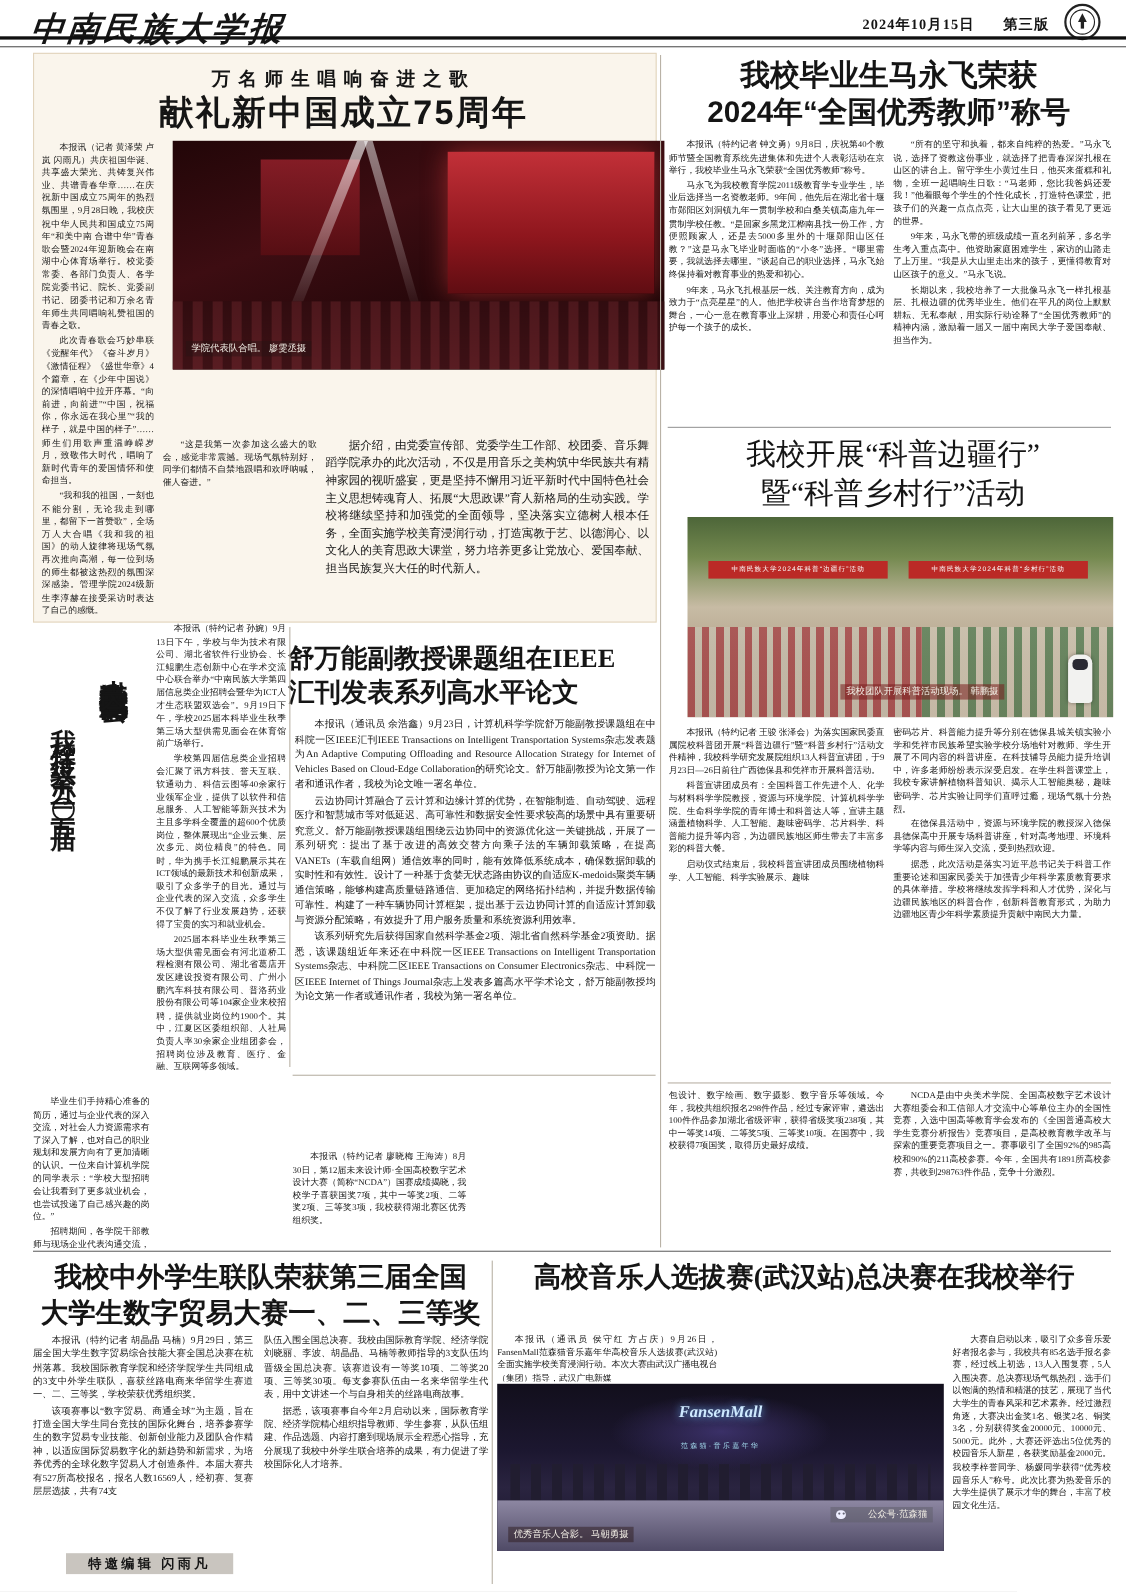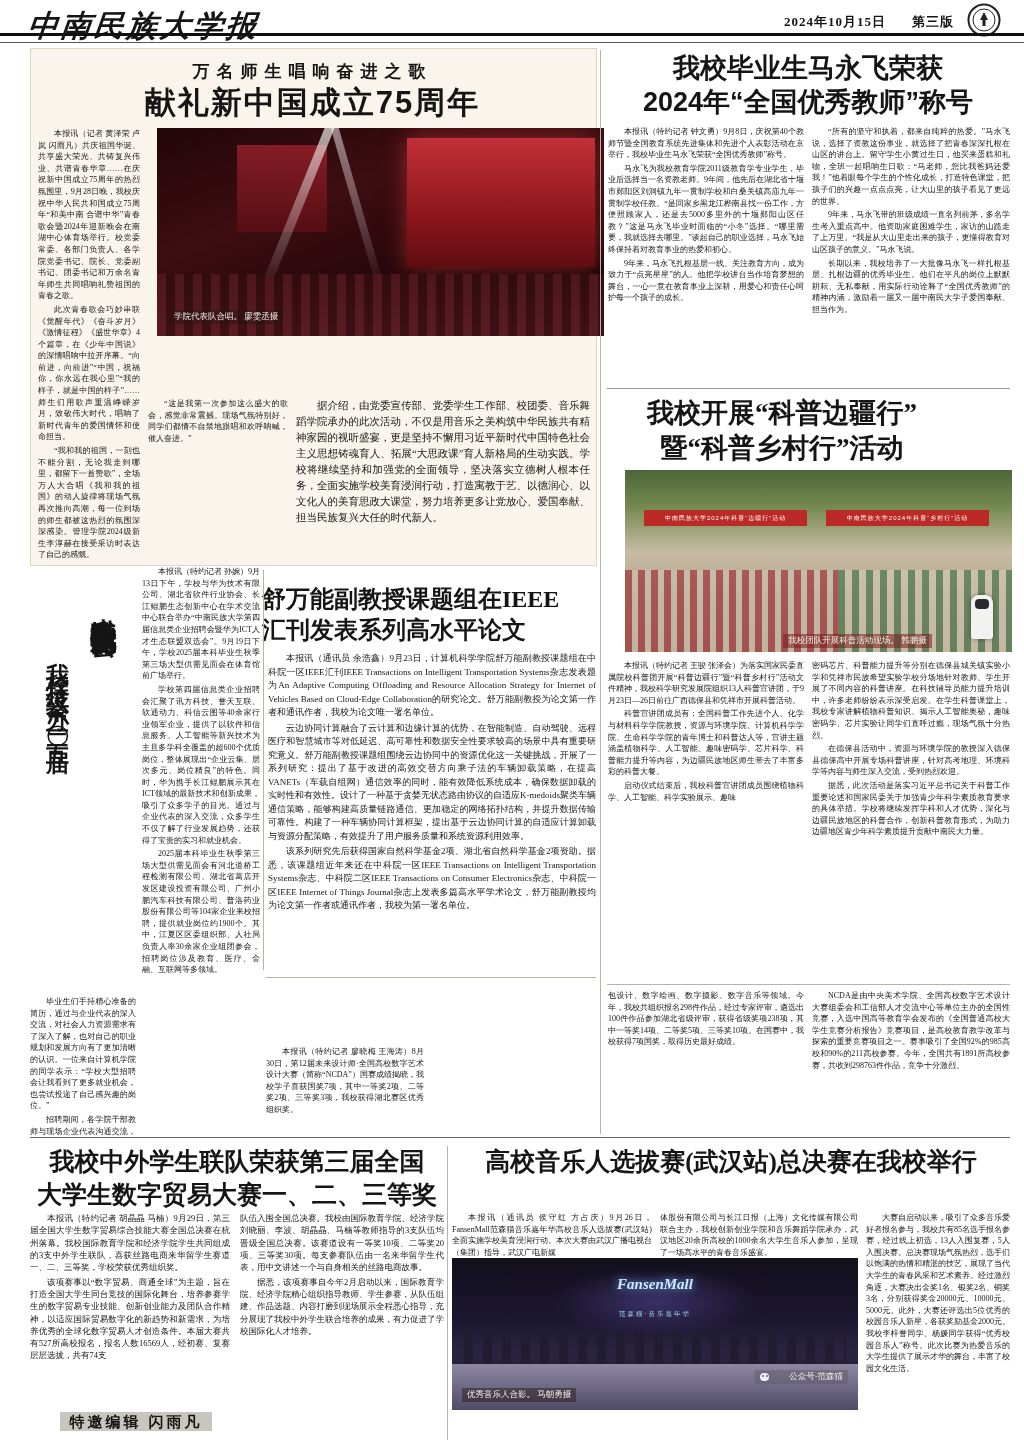--- a/index.html
+++ b/index.html
@@ -45,37 +45,37 @@
   #ncda-hl{left:262px;top:984px;width:336px;text-align:center;font-size:19px;font-weight:bold;font-family:"Liberation Serif",serif;line-height:1.35;}
   #ncda-c1{left:266px;top:1046px;width:158px;height:88px;}
   #ncda-c2{left:436px;top:1046px;width:160px;height:88px;}
   #ncda-c3{left:608px;top:990px;width:196px;height:142px;}
   #ncda-c4{left:812px;top:990px;width:198px;height:142px;}
   
   #teacher-hl{left:606px;top:52px;width:404px;text-align:center;font-size:27px;font-weight:900;font-family:"Liberation Sans",sans-serif;line-height:1.25;}
   #teacher-c1{left:608px;top:126px;width:196px;height:256px;}
   #teacher-c2{left:812px;top:126px;width:198px;height:256px;}
   
-  #sci-hl{left:580px;top:396px;width:404px;text-align:center;font-size:27px;font-weight:bold;font-family:"Liberation Serif",serif;line-height:1.3;}
+  #sci-hl{left:610px;top:396px;width:404px;text-align:center;font-size:27px;font-weight:normal;font-family:"Liberation Serif",serif;line-height:1.3;}
   #sci-photo{left:625px;top:470px;width:387px;height:182px;background:linear-gradient(180deg,#4d6639 0%,#74894f 20%,#c7bba4 45%,#b3a28b 70%,#a8917b 100%);overflow:hidden;}
   .s-banner{position:absolute;height:16px;background:#bb2a26;color:#fff;font-size:6px;line-height:16px;text-align:center;font-family:"Liberation Sans",sans-serif;letter-spacing:1px;overflow:hidden;}
   #s-banner1{left:5%;top:22%;width:42%;}
   #s-banner2{left:52%;top:22%;width:42%;}
   .s-crowd-l{position:absolute;left:0;bottom:0;width:55%;height:45%;background:repeating-linear-gradient(90deg,#a3393fbb 0 7px,#c8c0b0bb 7px 13px);}
   .s-crowd-r{position:absolute;right:0;bottom:0;width:45%;height:45%;background:repeating-linear-gradient(90deg,#4e7a50bb 0 7px,#cfc6b4bb 7px 14px);}
   .s-robot{position:absolute;right:5%;bottom:7%;width:22px;height:44px;background:#f2f2f0;border-radius:8px 8px 3px 3px;box-shadow:0 0 4px rgba(0,0,0,.4);}
   .s-robot:before{content:"";position:absolute;left:4px;top:4px;width:14px;height:10px;background:#2a2a33;border-radius:4px;}
-  #sci-cap{left:36%;bottom:4px;background:rgba(120,30,30,.55);margin-left:19px;}
+  #sci-cap{left:36%;bottom:16px;background:rgba(120,30,30,.55);}
   #sci-c1{left:608px;top:660px;width:196px;height:324px;}
   #sci-c2{left:812px;top:660px;width:198px;height:324px;}
   
   #trade-hl{left:28px;top:1146px;width:418px;text-align:center;font-size:25px;font-weight:900;font-family:"Liberation Serif",serif;line-height:1.3;}
   #trade-c1{left:30px;top:1212px;width:200px;height:196px;}
   #trade-c2{left:240px;top:1212px;width:204px;height:196px;}
-  #editor-box{left:60px;top:1412px;width:152px;height:19px;background:#c9c5bf;text-align:center;font-size:15px;font-weight:bold;font-family:"Liberation Sans",sans-serif;line-height:19px;letter-spacing:3px;}
+  #editor-box{left:60px;top:1412px;width:152px;height:19px;background:#c9c5bf;text-align:center;font-size:12px;font-weight:bold;font-family:"Liberation Sans",sans-serif;line-height:19px;letter-spacing:3px;}
   #fansen-hl{left:452px;top:1146px;width:558px;text-align:center;font-size:25px;font-weight:900;font-family:"Liberation Serif",serif;line-height:1.3;}
   #fansen-c1{left:452px;top:1212px;width:200px;height:44px;}
   #fansen-c2{left:660px;top:1212px;width:198px;height:44px;}
   #fansen-photo{left:452px;top:1258px;width:406px;height:152px;background:linear-gradient(180deg,#120f1c 0%,#1c1730 40%,#2a2440 62%,#151226 100%);overflow:hidden;}
   .f-glow{position:absolute;left:25%;top:6%;width:50%;height:45%;background:radial-gradient(ellipse at center,#4b3e86aa 0%,transparent 70%);}
   .f-logo{position:absolute;left:0;top:12%;width:100%;text-align:center;color:#cfeaff;font-family:"Liberation Serif",serif;font-weight:bold;font-style:italic;font-size:15px;text-shadow:0 0 8px #6fb6ff;}
   .f-sub{position:absolute;left:0;top:34%;width:100%;text-align:center;color:#9fd4e8;font-size:6.5px;letter-spacing:2px;font-family:"Liberation Sans",sans-serif;}
   .f-stage{position:absolute;left:0;bottom:0;width:100%;height:30%;background:linear-gradient(180deg,#8d87a2,#4f4a66);}
   .f-people{position:absolute;left:3%;bottom:26%;width:94%;height:26%;background:repeating-linear-gradient(90deg,#211d30 0 9px,transparent 9px 19px);}
   #fansen-cap{left:10px;bottom:8px;}
@@ -217,23 +217,20 @@
     <p>据悉，该项赛事自今年2月启动以来，国际教育学院、经济学院精心组织指导教师、学生参赛，从队伍组建、作品选题、内容打磨到现场展示全程悉心指导，充分展现了我校中外学生联合培养的成果，有力促进了学校国际化人才培养。</p>
   </div>
   <div id="editor-box" class="abs">特邀编辑 闪雨凡</div>
 
   <div id="fansen-hl" class="abs">
     <div>高校音乐人选拔赛(武汉站)总决赛在我校举行</div>
   </div>
   <div id="fansen-c1" class="abs colbox body8">
     <p>本报讯（通讯员 侯守红 方占庆）9月26日，FansenMall范森猫音乐嘉年华高校音乐人选拔赛(武汉站)全面实施学校美育浸润行动。本次大赛由武汉广播电视台（集团）指导，武汉广电新媒</p>
   </div>
-  <div id="fansen-c2" class="abs colbox body8">
-    <p style="text-indent:0;">体股份有限公司与长江日报（上海）文化传媒有限公司联合主办，我校创新创业学院和音乐舞蹈学院承办，武汉地区20余所高校的1000余名大学生音乐人参加，呈现了一场高水平的青春音乐盛宴。</p>
-  </div>
   <div id="fansen-photo" class="abs">
     <div class="f-glow"></div>
     <div class="f-logo">FansenMall</div>
     <div class="f-sub">范森猫·音乐嘉年华</div>
     <div class="f-people"></div>
     <div class="f-stage"></div>
     <span id="fansen-cap" class="photocap">优秀音乐人合影。 马朝勇摄</span>
     <span id="fansen-wechat" class="photocap">
         <span class="wicon"></span>
         <span>公众号·范森猫</span>

